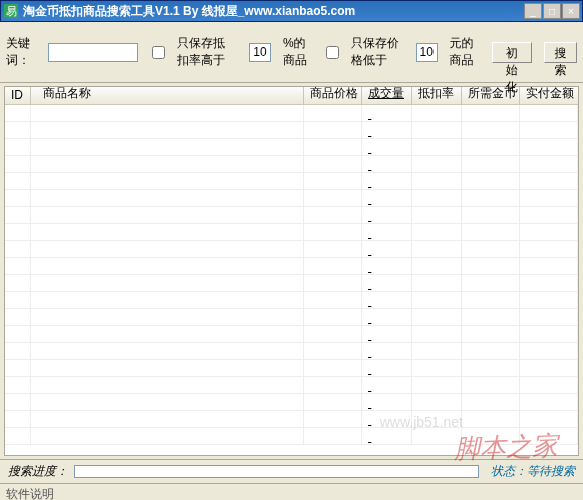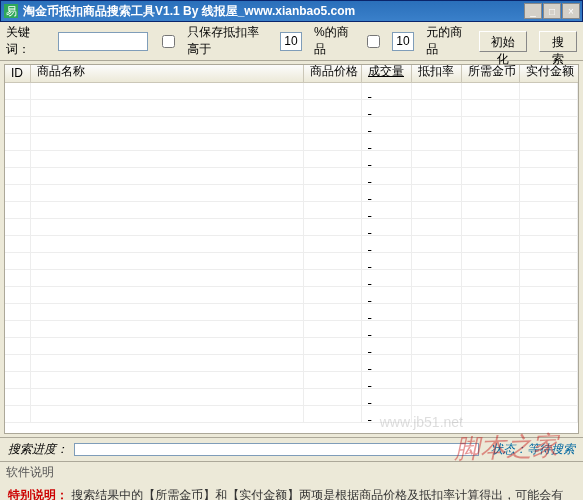--- a/index.html
+++ b/index.html
@@ -4,33 +4,33 @@
 <style>
 * { box-sizing: border-box; margin: 0; padding: 0; }
 body { font-family: "SimSun", sans-serif; font-size: 12px; background: #ece9d8; width: 583px; height: 500px; overflow: hidden; }
 
 .titlebar { background: linear-gradient(#2a6fba, #3a80ca); color: #fff; height: 22px; display: flex; align-items: center; padding: 0 2px; border: 1px solid #0a246a; }
 .titlebar .icon { width: 16px; height: 16px; margin-right: 4px; display: flex; align-items: center; justify-content: center; }
 .titlebar-text { flex: 1; font-weight: bold; font-size: 12px; }
 .winbtns { display: flex; gap: 1px; }
 .winbtn { width: 18px; height: 16px; background: #d4d0c8; border: 1px solid #888; display: flex; align-items: center; justify-content: center; font-size: 10px; font-family: Arial; cursor: pointer; }
 
-.toolbar { background: #ece9d8; padding: 2px 6px; border-bottom: 1px solid #aca899; display: flex; align-items: center; gap: 12px; flex-wrap: nowrap; }
+.toolbar { background: #ece9d8; padding: 13px 6px; border-bottom: 1px solid #aca899; display: flex; align-items: center; gap: 12px; flex-wrap: nowrap; }
 .toolbar label { font-size: 12px; }
 .txt { border: 1px solid #7f9db9; background: #fff; height: 19px; padding: 1px 3px; font-size: 12px; }
 .kw { width: 90px; }
 .num { width: 22px; text-align: center; }
 .chk { margin-left: 2px; }
 .btn { background: #ece9d8; border: 1px solid #888; border-top-color:#fff; border-left-color:#fff; padding: 2px 8px; font-size: 12px; cursor: pointer; height: 21px; }
 
 .table-wrap { border: 1px solid #aca899; background: #fff; margin: 3px 4px; height: 370px; overflow: hidden; }
 .thead { display: flex; background: linear-gradient(#fcfcfc,#ece9d8); border-bottom: 1px solid #cbc7b8; height: 18px; align-items: flex-end; }
 .th { border-right: 1px solid #cbc7b8; padding: 2px 6px; font-size: 12px; overflow: hidden; white-space: nowrap; }
 .c-id { width: 26px; }
-.c-name { flex: 1; }
+.c-name { flex: 1; margin-left: 6px; }
 .c-price { width: 58px; }
 .c-vol { width: 50px; text-decoration: underline; }
 .c-rate { width: 50px; }
 .c-coin { width: 58px; }
 .c-pay { width: 58px; border-right: none; }
 .tbody { height: 350px; }
 .row { display: flex; border-bottom: 1px solid #ededed; height: 17px; }
 .cell { border-right: 1px solid #ededed; }
 
 .status-row { padding: 3px 8px; display: flex; align-items: center; border-top: 1px solid #aca899; font-style: italic; }
@@ -63,20 +63,21 @@
 </div>
 
 <div class="toolbar">
   <label>关键词：</label>
   <input class="txt kw" value="" style="">
   <input type="checkbox" class="chk" style="">
   <label>只保存抵扣率高于</label>
   <input class="txt num" value="10" style="">
   <label>%的商品</label>
   <input type="checkbox" class="chk" style="">
+  <label>只保存价格低于</label>
   <input class="txt num" value="100" style="">
   <label>元的商品</label>
   <button class="btn">初始化</button>
   <button class="btn">搜索</button>
 </div>
 
 <div class="table-wrap">
   <div class="thead">
     <div class="th c-id">ID</div>
     <div class="th c-name">商品名称</div>

